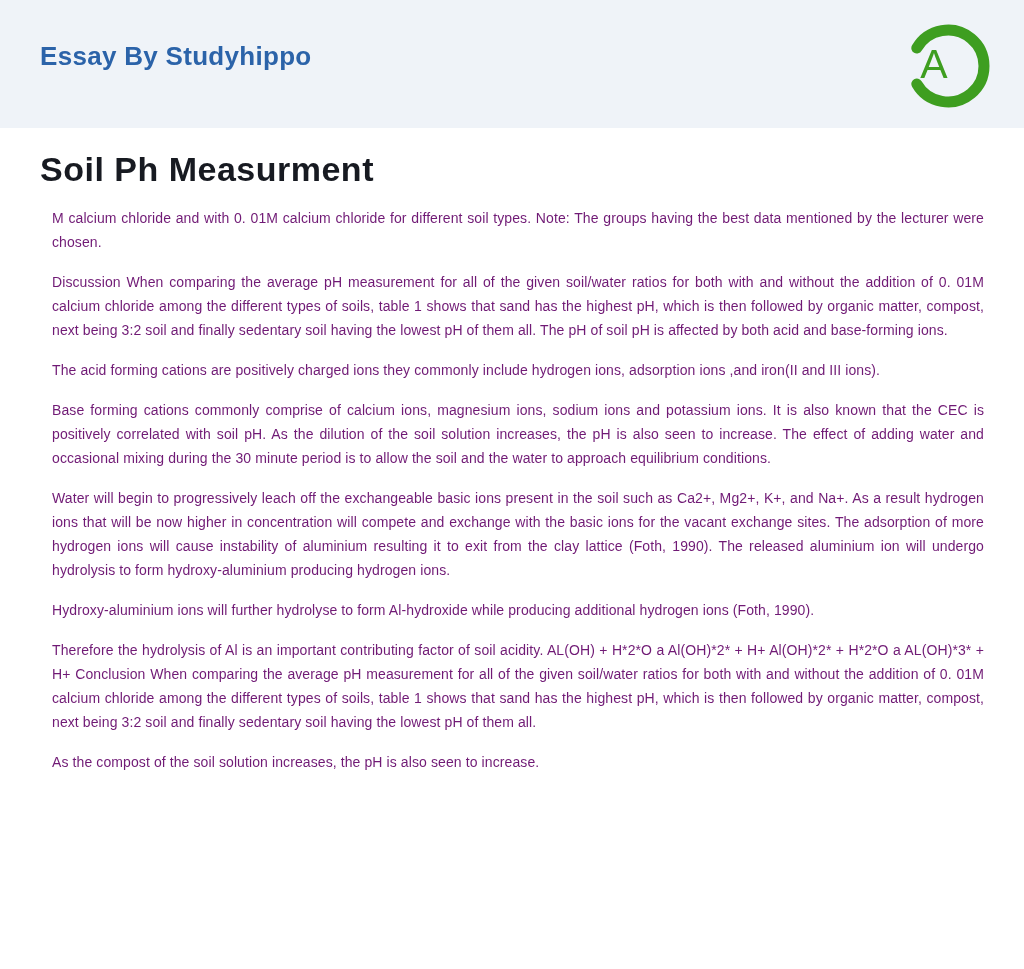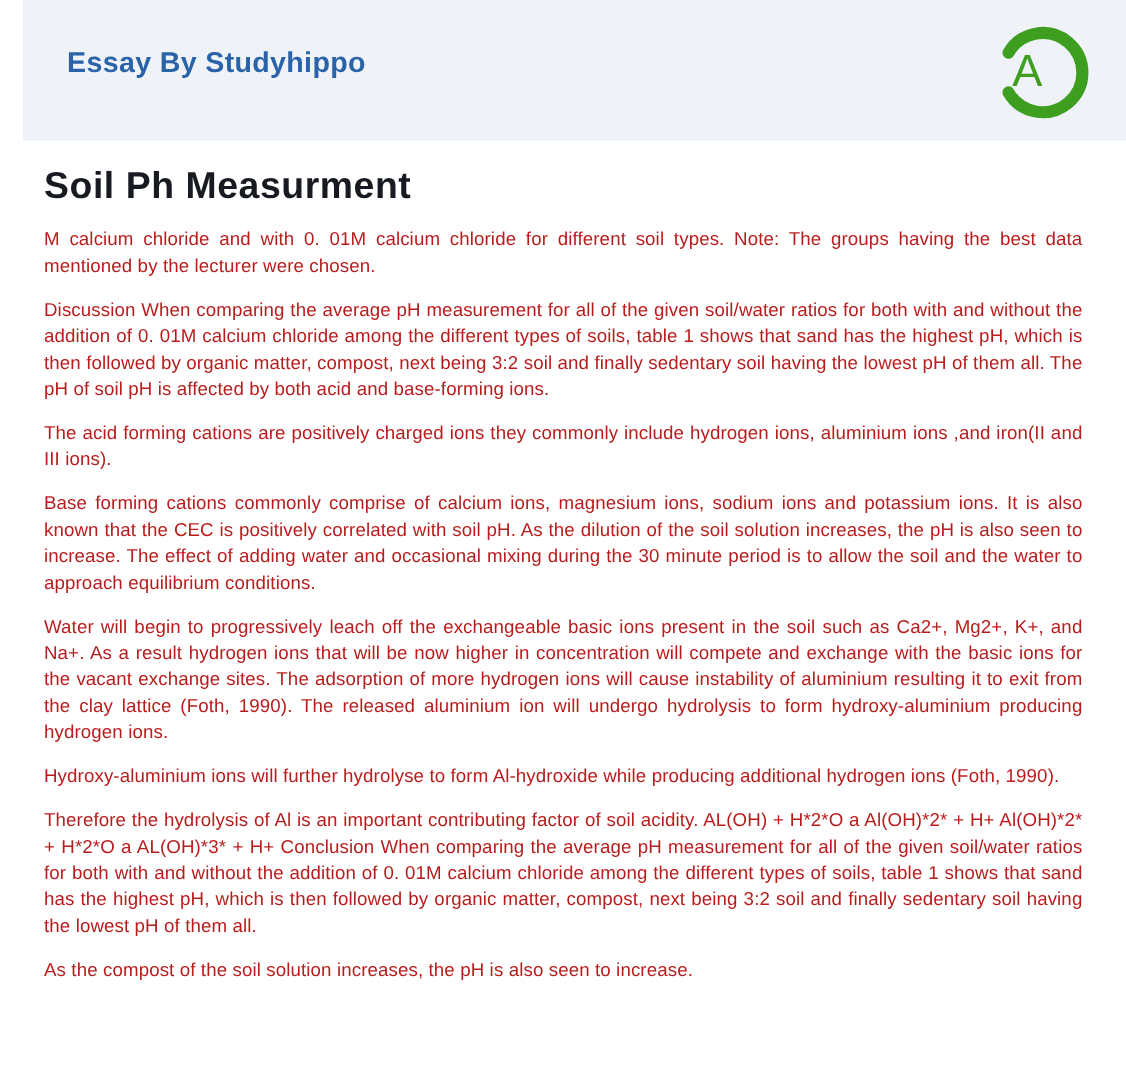--- a/index.html
+++ b/index.html
@@ -11,21 +11,20 @@
     width: 1024px;
     height: 969px;
     font-family: "Liberation Sans", sans-serif;
     overflow: hidden;
   }
   .header {
     position: relative;
     height: 128px;
     background: #eff3f8;
     box-sizing: border-box;
-    margin-left: 21px;
   }
   .header-left {
     position: absolute;
     left: 40px;
     top: 41px;
   }
   .site-title {
     margin: 0 0 13px 0;
     font-size: 26px;
     font-weight: bold;
@@ -52,24 +51,24 @@
   }
   .page-title {
     margin: 0 0 17px 0;
     font-size: 34px;
     line-height: 1.15;
     font-weight: 800;
     color: #171a21;
     letter-spacing: 0.5px;
   }
   .content p {
-    margin: 0 0 16px 0;
-    font-size: 17px;
+    margin: 0 0 16px 12px;
+    font-size: 14px;
     line-height: 24px;
-    color: #b91c1c;
+    color: #701a75;
     text-align: justify;
     letter-spacing: 0.1px;
   }
 </style>
 </head>
 <body>
 
 <header class="header">
   <div class="header-left">
     <h2 class="site-title">Essay By Studyhippo</h2>
@@ -77,19 +76,19 @@
   <svg class="logo" viewBox="0 0 84 88">
     <path d="M 10.82 27 A 36 36 0 1 1 10.82 63" fill="none" stroke="#3e9e20" stroke-width="11" stroke-linecap="round"></path>
     <text x="28" y="57" text-anchor="middle" font-size="41" font-weight="500" fill="#3e9e20" font-family="Liberation Sans, sans-serif">A</text>
   </svg>
 </header>
 
 <main class="content">
   <h1 class="page-title">Soil Ph Measurment</h1>
   <p>M calcium chloride and with 0. 01M calcium chloride for different soil types. Note: The groups having the best data mentioned by the lecturer were chosen.</p>
   <p>Discussion When comparing the average pH measurement for all of the given soil/water ratios for both with and without the addition of 0. 01M calcium chloride among the different types of soils, table 1 shows that sand has the highest pH, which is then followed by organic matter, compost, next being 3:2 soil and finally sedentary soil having the lowest pH of them all. The pH of soil pH is affected by both acid and base-forming ions.</p>
-  <p>The acid forming cations are positively charged ions they commonly include hydrogen ions, aluminium ions ,and iron(II and III ions).</p>
+  <p>The acid forming cations are positively charged ions they commonly include hydrogen ions, adsorption ions ,and iron(II and III ions).</p>
   <p>Base forming cations commonly comprise of calcium ions, magnesium ions, sodium ions and potassium ions. It is also known that the CEC is positively correlated with soil pH. As the dilution of the soil solution increases, the pH is also seen to increase. The effect of adding water and occasional mixing during the 30 minute period is to allow the soil and the water to approach equilibrium conditions.</p>
   <p>Water will begin to progressively leach off the exchangeable basic ions present in the soil such as Ca2+, Mg2+, K+, and Na+. As a result hydrogen ions that will be now higher in concentration will compete and exchange with the basic ions for the vacant exchange sites. The adsorption of more hydrogen ions will cause instability of aluminium resulting it to exit from the clay lattice (Foth, 1990). The released aluminium ion will undergo hydrolysis to form hydroxy-aluminium producing hydrogen ions.</p>
   <p>Hydroxy-aluminium ions will further hydrolyse to form Al-hydroxide while producing additional hydrogen ions (Foth, 1990).</p>
   <p>Therefore the hydrolysis of Al is an important contributing factor of soil acidity. AL(OH) + H*2*O a Al(OH)*2* + H+ Al(OH)*2* + H*2*O a AL(OH)*3* + H+ Conclusion When comparing the average pH measurement for all of the given soil/water ratios for both with and without the addition of 0. 01M calcium chloride among the different types of soils, table 1 shows that sand has the highest pH, which is then followed by organic matter, compost, next being 3:2 soil and finally sedentary soil having the lowest pH of them all.</p>
   <p>As the compost of the soil solution increases, the pH is also seen to increase.</p>
 </main>
 
 </body></html>

